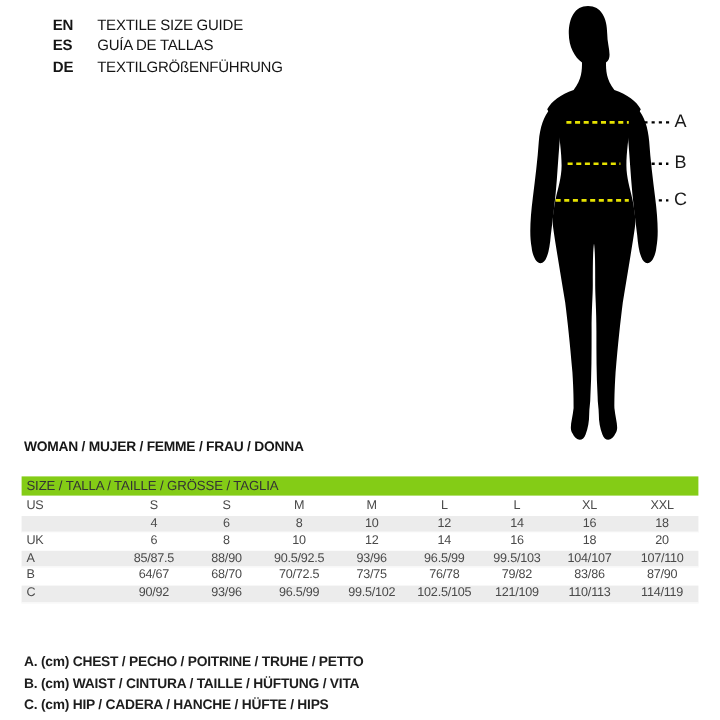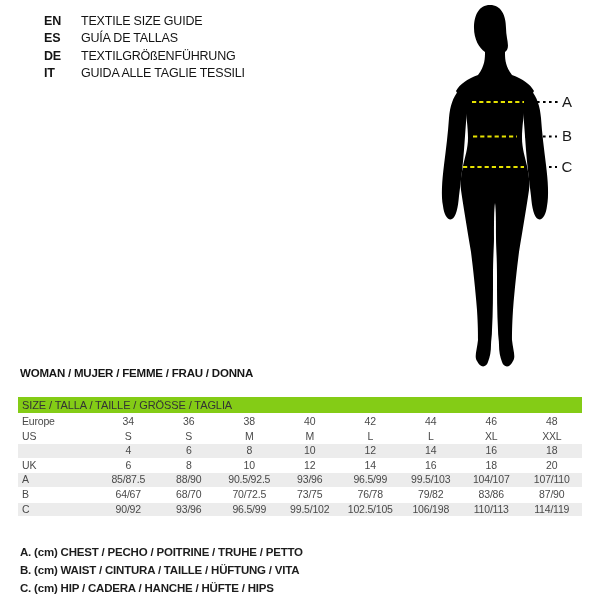--- a/index.html
+++ b/index.html
@@ -58,24 +58,20 @@
     <span class="lang-code">EN</span>
     <span class="lang-label">TEXTILE SIZE GUIDE</span>
   </div>
   <div class="lang-row">
     <span class="lang-code">ES</span>
     <span class="lang-label">GUÍA DE TALLAS</span>
   </div>
   <div class="lang-row">
     <span class="lang-code">DE</span>
     <span class="lang-label">TEXTILGRÖßENFÜHRUNG</span>
-  </div>
-  <div class="lang-row">
-    <span class="lang-code">IT</span>
-    <span class="lang-label">GUIDA ALLE TAGLIE TESSILI</span>
   </div>
 </div>
 
 <div class="figure-wrap">
   <svg width="185" height="380" viewBox="0 0 185 380">
 
     <path fill="#000000" d="
       M75,5
       C64,5 59,15 59,28
       C59,39 64,48 70,52
@@ -147,31 +143,20 @@
 </div>
 <div class="marker-label marker-a">A</div>
 <div class="marker-label marker-b">B</div>
 <div class="marker-label marker-c">C</div>
 
 <div class="section-title">WOMAN / MUJER / FEMME / FRAU / DONNA</div>
 
 <div class="size-table">
   <div class="t-header">SIZE / TALLA / TAILLE / GRÖSSE / TAGLIA</div>
 
-  <div class="t-row">
-    <div class="cell lbl">Europe</div>
-    <div class="cell">34</div>
-    <div class="cell">36</div>
-    <div class="cell">38</div>
-    <div class="cell">40</div>
-    <div class="cell">42</div>
-    <div class="cell">44</div>
-    <div class="cell">46</div>
-    <div class="cell">48</div>
-  </div>
 
   <div class="t-row">
     <div class="cell lbl">US</div>
     <div class="cell">S</div>
     <div class="cell">S</div>
     <div class="cell">M</div>
     <div class="cell">M</div>
     <div class="cell">L</div>
     <div class="cell">L</div>
     <div class="cell">XL</div>
@@ -226,21 +211,21 @@
     <div class="cell">87/90</div>
   </div>
 
   <div class="t-row shaded">
     <div class="cell lbl">C</div>
     <div class="cell">90/92</div>
     <div class="cell">93/96</div>
     <div class="cell">96.5/99</div>
     <div class="cell">99.5/102</div>
     <div class="cell">102.5/105</div>
-    <div class="cell">106/198</div>
+    <div class="cell">121/109</div>
     <div class="cell">110/113</div>
     <div class="cell">114/119</div>
   </div>
 </div>
 
 <div class="legend">
   <div class="legend-line">A. (cm) CHEST / PECHO / POITRINE / TRUHE / PETTO</div>
   <div class="legend-line">B. (cm) WAIST / CINTURA / TAILLE / HÜFTUNG / VITA</div>
   <div class="legend-line">C. (cm) HIP / CADERA / HANCHE / HÜFTE / HIPS</div>
 </div>

